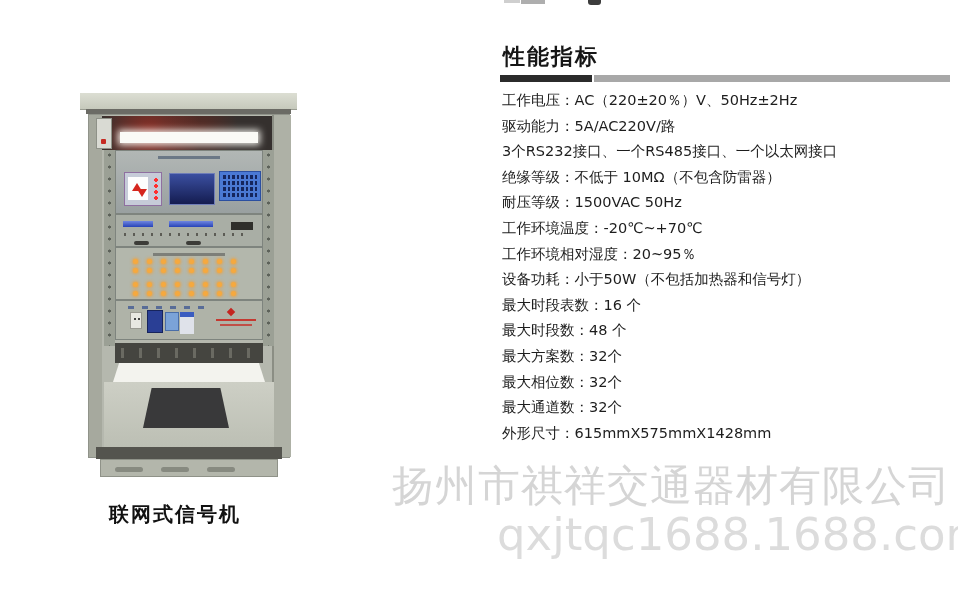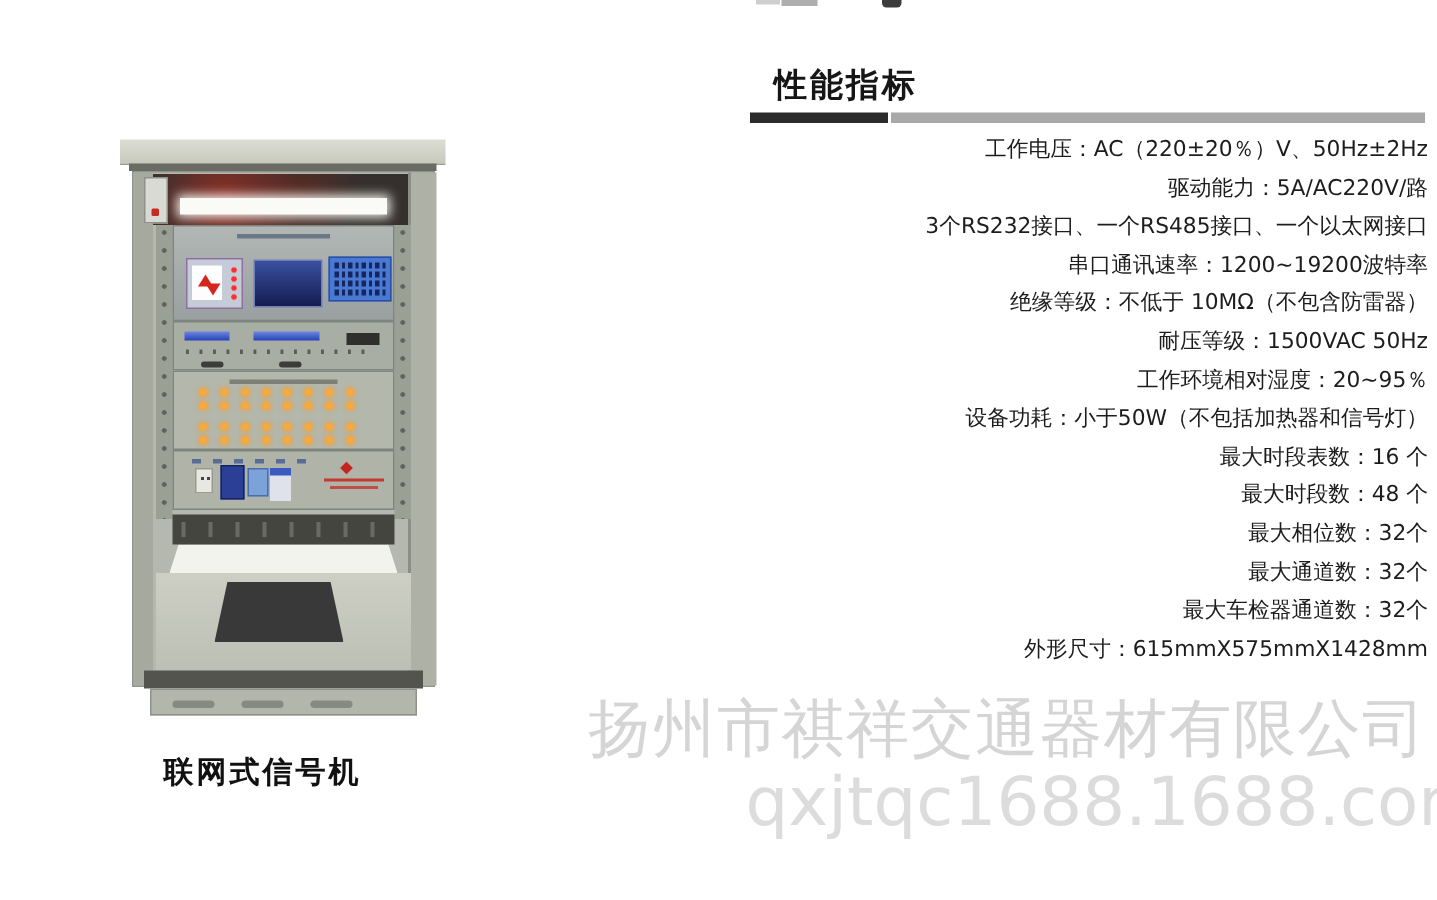--- a/index.html
+++ b/index.html
@@ -14,25 +14,25 @@
   .wm-company{left:392px;top:458px;font-size:42px;letter-spacing:1px;color:rgba(125,125,125,0.32);}
   .wm-url{left:497px;top:508px;font-size:45px;color:rgba(150,150,150,0.33);}
 
   
   .frag1{left:504px;top:0;width:16px;height:3px;background:#cfcfcf;}
   .frag2{left:521px;top:0;width:24px;height:4px;background:#aeaeae;}
   .frag3{left:588px;top:0;width:13px;height:5px;background:#3c3c3c;border-radius:0 0 3px 3px;}
 
   
   .specs{position:absolute;left:500px;top:0;width:452px;z-index:2;}
-  .specs-title{position:absolute;left:16px;top:42px;font-size:22px;font-weight:bold;color:#161616;letter-spacing:2px;}
+  .specs-title{position:absolute;left:3px;top:42px;font-size:22px;font-weight:bold;color:#161616;letter-spacing:2px;}
   .rule-dark{position:absolute;left:0;top:75px;width:92px;height:7px;background:#2b2b2b;}
   .rule-light{position:absolute;left:94px;top:75px;width:356px;height:7px;background:#a8a8a8;}
   .spec-list{position:absolute;left:2px;top:88px;width:450px;}
-  .spec-line{height:25.6px;line-height:25.6px;font-size:14.5px;color:#1d1d1d;white-space:nowrap;text-align:right;}
+  .spec-line{height:25.6px;line-height:25.6px;font-size:14.5px;color:#1d1d1d;white-space:nowrap;}
 
   
   .caption{position:absolute;left:55px;top:501px;width:240px;text-align:center;
            font-size:20px;font-weight:bold;color:#111;letter-spacing:2px;z-index:2;}
 
   .roof{left:80px;top:93px;width:217px;height:16px;
         background:linear-gradient(#dcded3,#c6c9bc);border-bottom:1px solid #9a9d92;}
   .roof-shadow{left:86px;top:109px;width:205px;height:5px;background:#6b6b65;}
   .body-shell{left:88px;top:114px;width:202px;height:344px;background:#b5b8ae;border:1px solid #90938a;box-sizing:border-box;}
   .wall-left{left:89px;top:115px;width:13px;height:342px;background:#a6a99e;}
@@ -250,27 +250,27 @@
   <div class="caption">联网式信号机</div>
 
   <div class="specs">
     <div class="specs-title">性能指标</div>
     <div class="rule-dark"></div>
     <div class="rule-light"></div>
     <div class="spec-list">
       <div class="spec-line">工作电压：AC（220±20％）V、50Hz±2Hz</div>
       <div class="spec-line">驱动能力：5A/AC220V/路</div>
       <div class="spec-line">3个RS232接口、一个RS485接口、一个以太网接口</div>
-      <div class="spec-line">串口通讯速率：1200~19200波特率</div>
       <div class="spec-line">绝缘等级：不低于  10MΩ（不包含防雷器）</div>
       <div class="spec-line">耐压等级：1500VAC  50Hz</div>
+      <div class="spec-line">工作环境温度：-20℃~+70℃</div>
       <div class="spec-line">工作环境相对湿度：20~95％</div>
       <div class="spec-line">设备功耗：小于50W（不包括加热器和信号灯）</div>
       <div class="spec-line">最大时段表数：16 个</div>
       <div class="spec-line">最大时段数：48 个</div>
+      <div class="spec-line">最大方案数：32个</div>
       <div class="spec-line">最大相位数：32个</div>
       <div class="spec-line">最大通道数：32个</div>
-      <div class="spec-line">最大车检器通道数：32个</div>
       <div class="spec-line">外形尺寸：615mmX575mmX1428mm</div>
     </div>
   </div>
 
 </div>
 
 </body></html>

